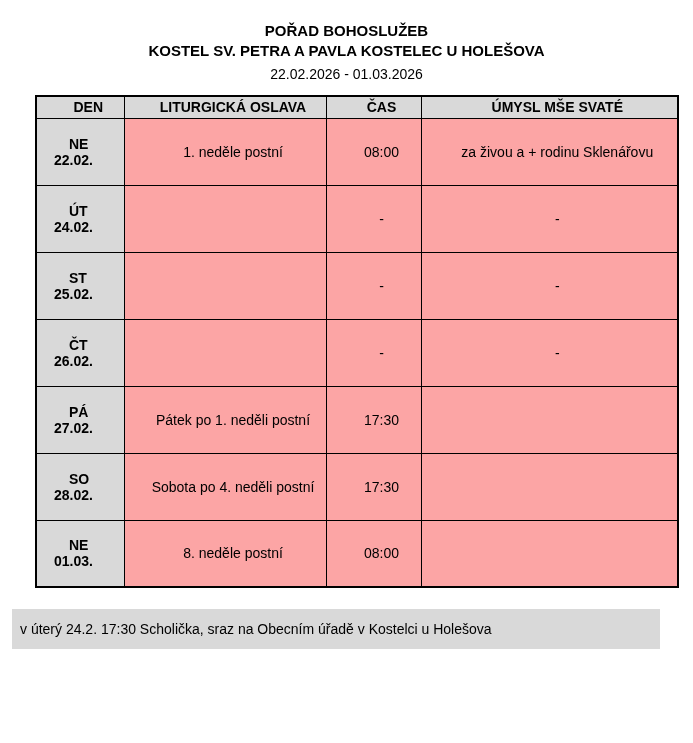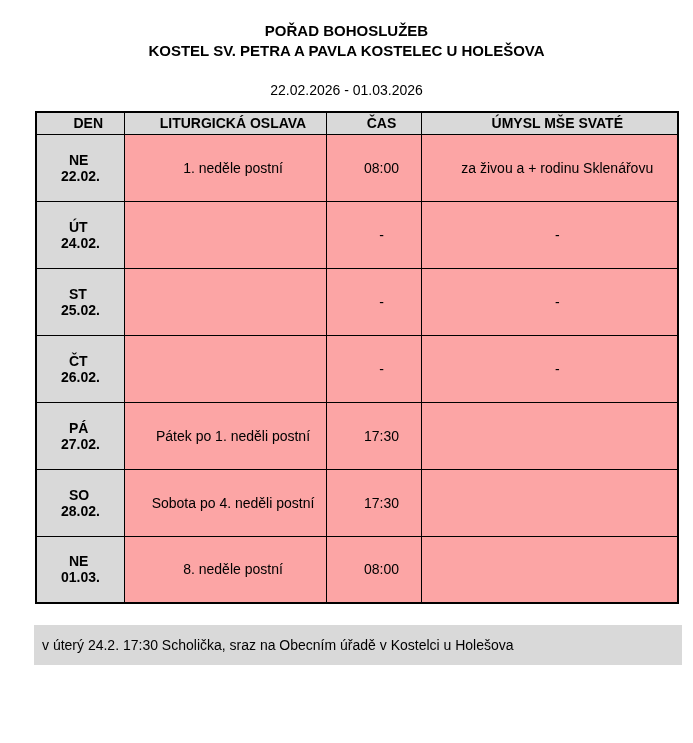--- a/index.html
+++ b/index.html
@@ -16,21 +16,21 @@
     padding-top: 21px;
   }
   .title-line {
     font-size: 15px;
     font-weight: bold;
     line-height: 20px;
   }
   .date-range {
     font-size: 14px;
     font-weight: normal;
-    margin-top: 21px;
+    margin-top: 5px;
   }
 
   table.schedule {
     border-collapse: collapse;
     table-layout: fixed;
     margin: 13px 0 0 35px;
     width: 642px;
     border: 2px solid var(--border-color, #000000);
   }
   .schedule th, .schedule td {
@@ -52,29 +52,29 @@
     vertical-align: middle;
     background: #fca5a5;
   }
   .schedule tbody td.day-cell {
     background: var(--shaded-bg, #d9d9d9);
     font-weight: bold;
     text-align: left;
     padding-left: 8px;
   }
   .day-cell .day-abbr { display: inline-block; min-width: 24px; padding-left: 24px; }
-  .day-cell .day-date { display: inline-block; margin-left: 16px; }
+  .day-cell .day-date { display: inline-block; margin-left: 9px; }
 
   col.c-den { width: 88px; }
   col.c-oslava { width: 202px; }
   col.c-cas { width: 95px; }
   col.c-umysl { width: 257px; }
 
   .footer-note {
-    margin: 21px 0 0 34px;
+    margin: 21px 0 0 12px;
     width: 648px;
     height: 40px;
     background: var(--shaded-bg, #d9d9d9);
     display: flex;
     align-items: center;
     padding-left: 8px;
     font-size: 14px;
   }
 </style>
 </head>

